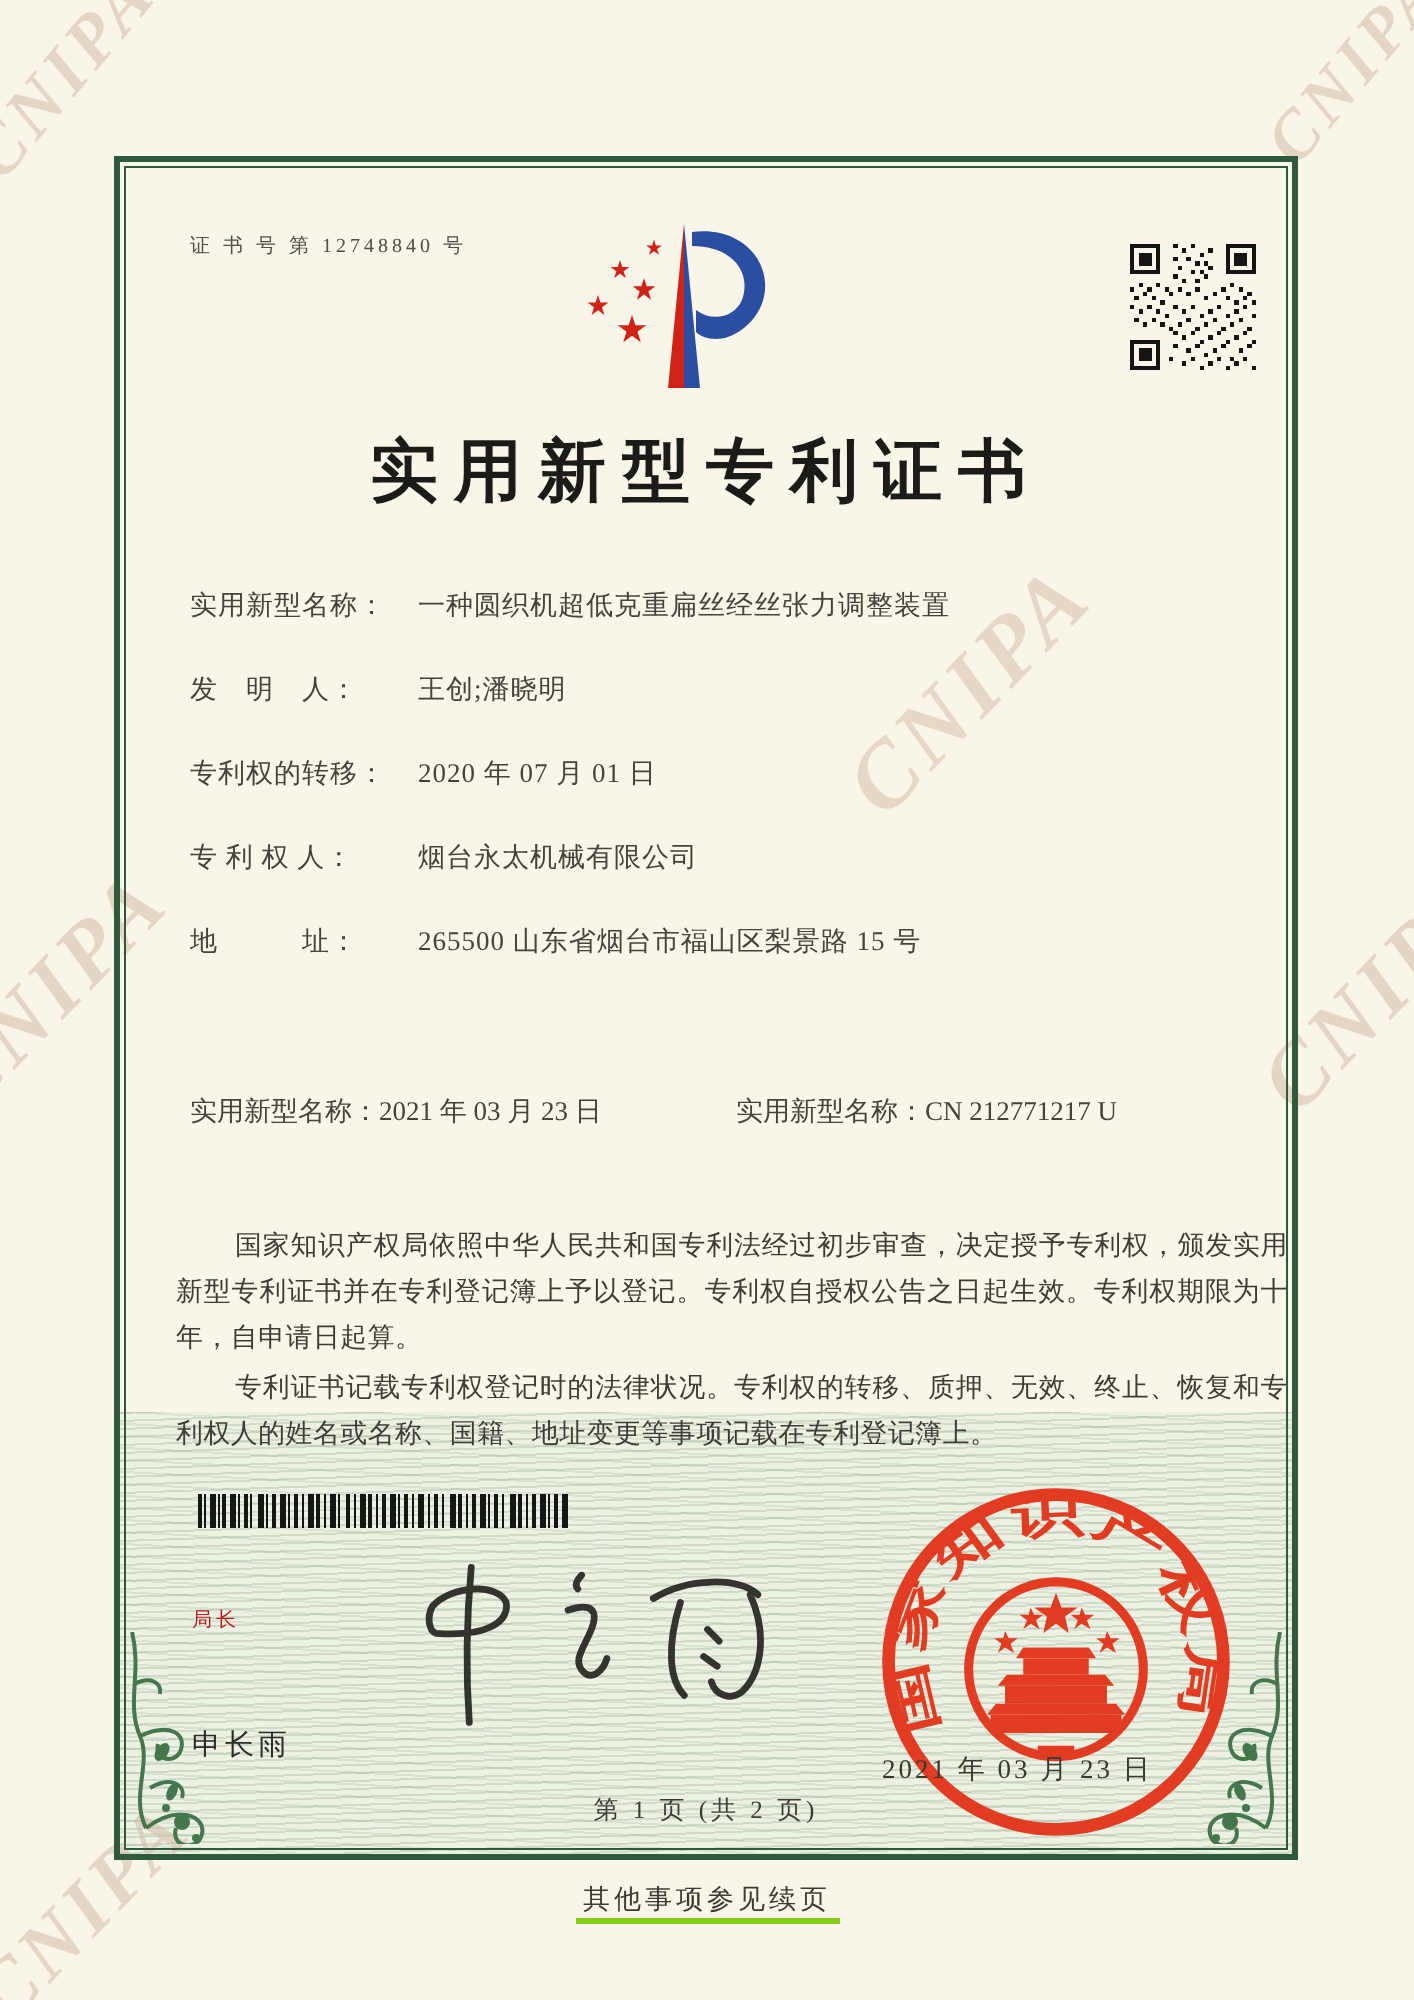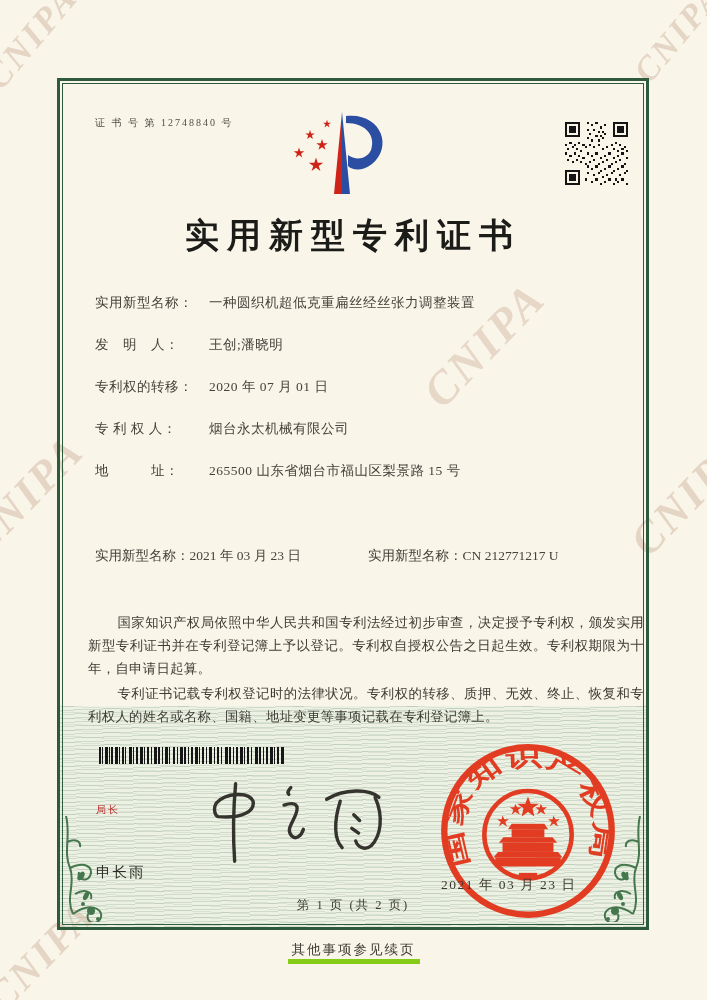--- a/index.html
+++ b/index.html
@@ -53,21 +53,21 @@
   .paras{position:absolute;left:88px;top:612px;width:556px;z-index:2;font-size:13.4px;line-height:1.7;color:#3e3c34;text-align:justify;}
   .paras p{margin:0 0 3px 0;text-indent:2.2em;letter-spacing:.3px;}
   .barcode{position:absolute;left:99px;top:747px;width:186px;height:17px;z-index:2;}
   .signer-title{position:absolute;left:96px;top:803px;z-index:2;font-size:10px;letter-spacing:2px;color:#b91c1c;font-family:"Liberation Sans","DejaVu Sans",sans-serif;}
   .signer-name{position:absolute;left:96px;top:835px;z-index:2;font-size:14.5px;letter-spacing:2px;color:#2e2c26;font-family:"Liberation Sans","DejaVu Sans",sans-serif;margin-top:28px;}
   .signature{position:absolute;left:198px;top:776px;width:205px;height:92px;z-index:3;}
   .seal{position:absolute;left:434px;top:740px;width:188px;height:182px;z-index:2;opacity:.95;}
   .seal-date{position:absolute;left:441px;top:876px;z-index:3;font-size:13.5px;letter-spacing:1.5px;color:#3a382f;}
   .page-indicator{position:absolute;left:57px;top:897px;width:592px;text-align:center;z-index:2;font-size:12.5px;letter-spacing:2px;color:#3e3c34;}
   .footer-note{position:absolute;left:0;top:941px;width:707px;text-align:center;z-index:2;font-size:13.5px;color:#3d3b33;}
-  .footer-note span{border-bottom:5px solid #84cc16;padding:0 4px 2px 4px;letter-spacing:2px;}
+  .footer-note span{border-bottom:3px solid #84cc16;padding:0 4px 2px 4px;letter-spacing:2px;}
   .ornament{position:absolute;top:816px;width:95px;height:106px;z-index:2;}
   .ornament.left{left:61px;}
   .ornament.right{left:550px;transform:scaleX(-1);}
 </style>
 </head>
 <body>
 
 <div class="page">
 
   <div class="wm wm1">CNIPA</div>

